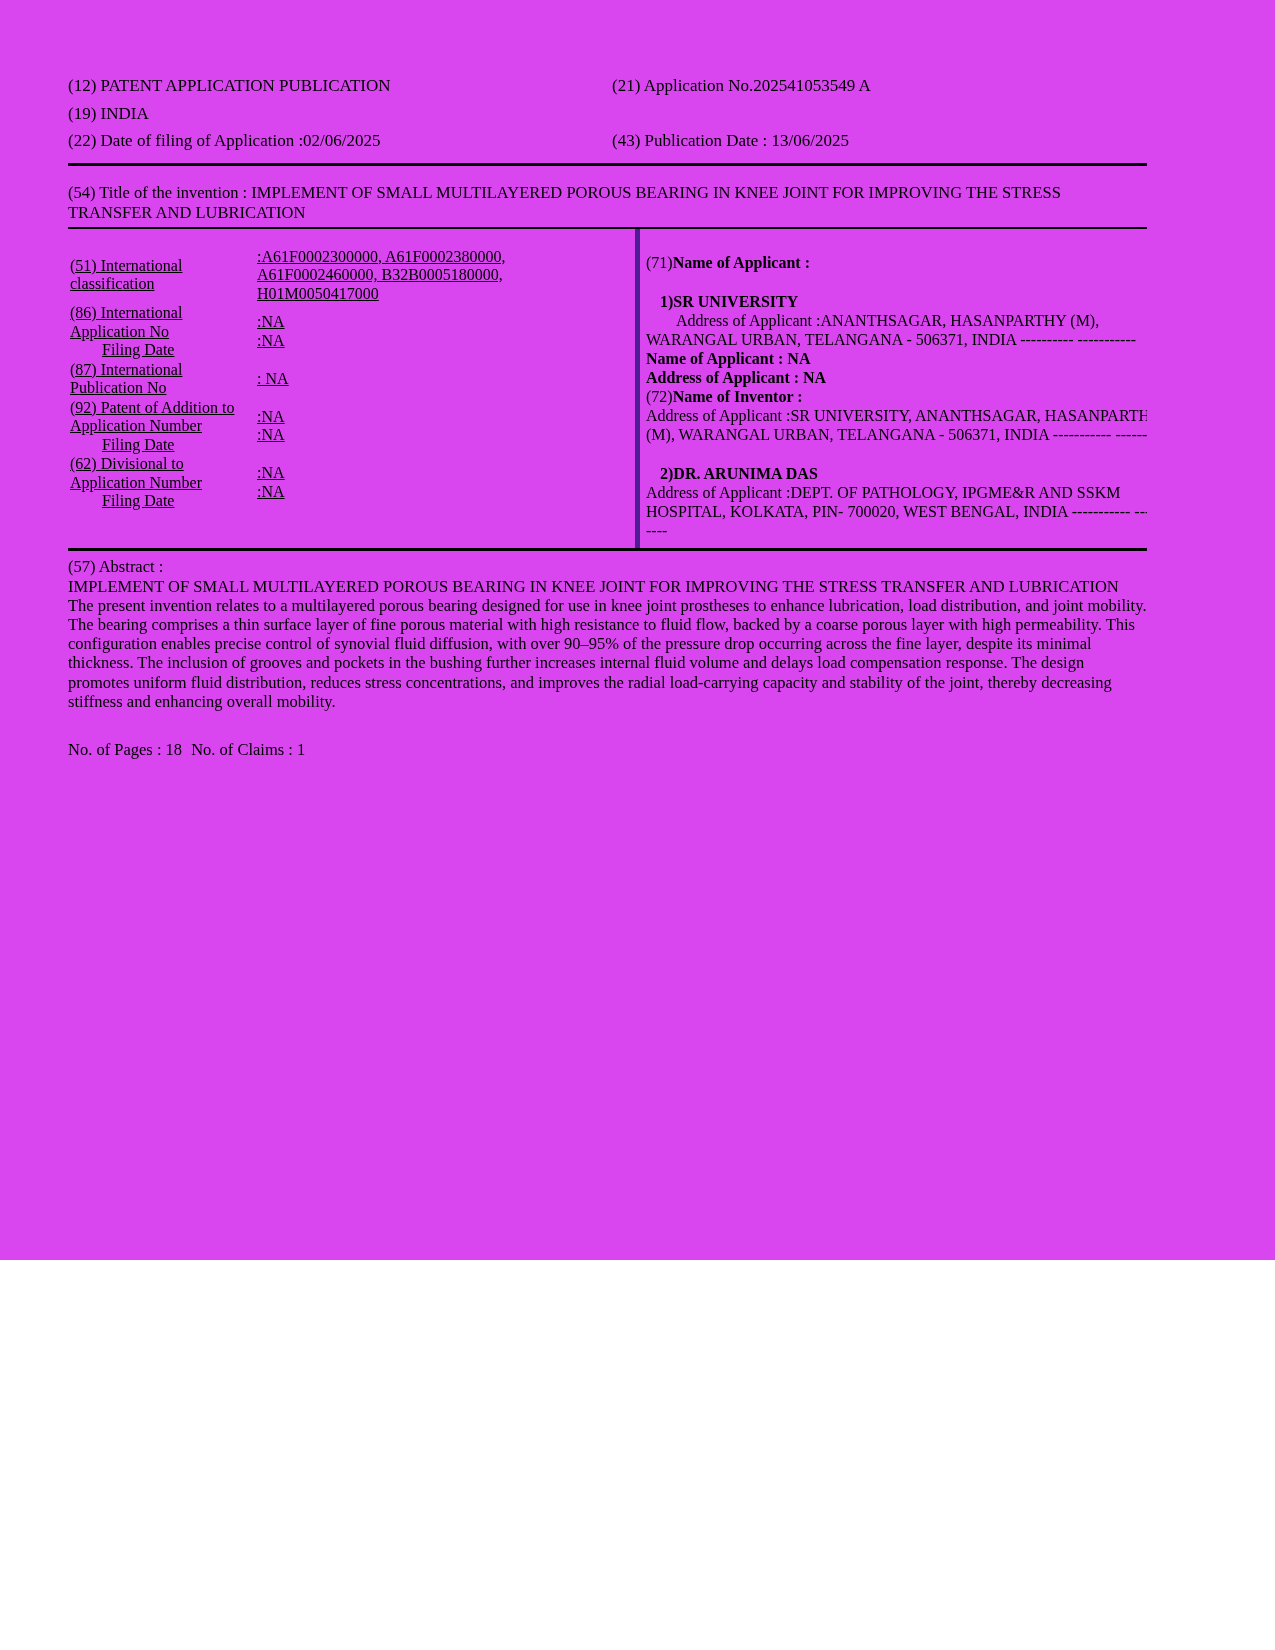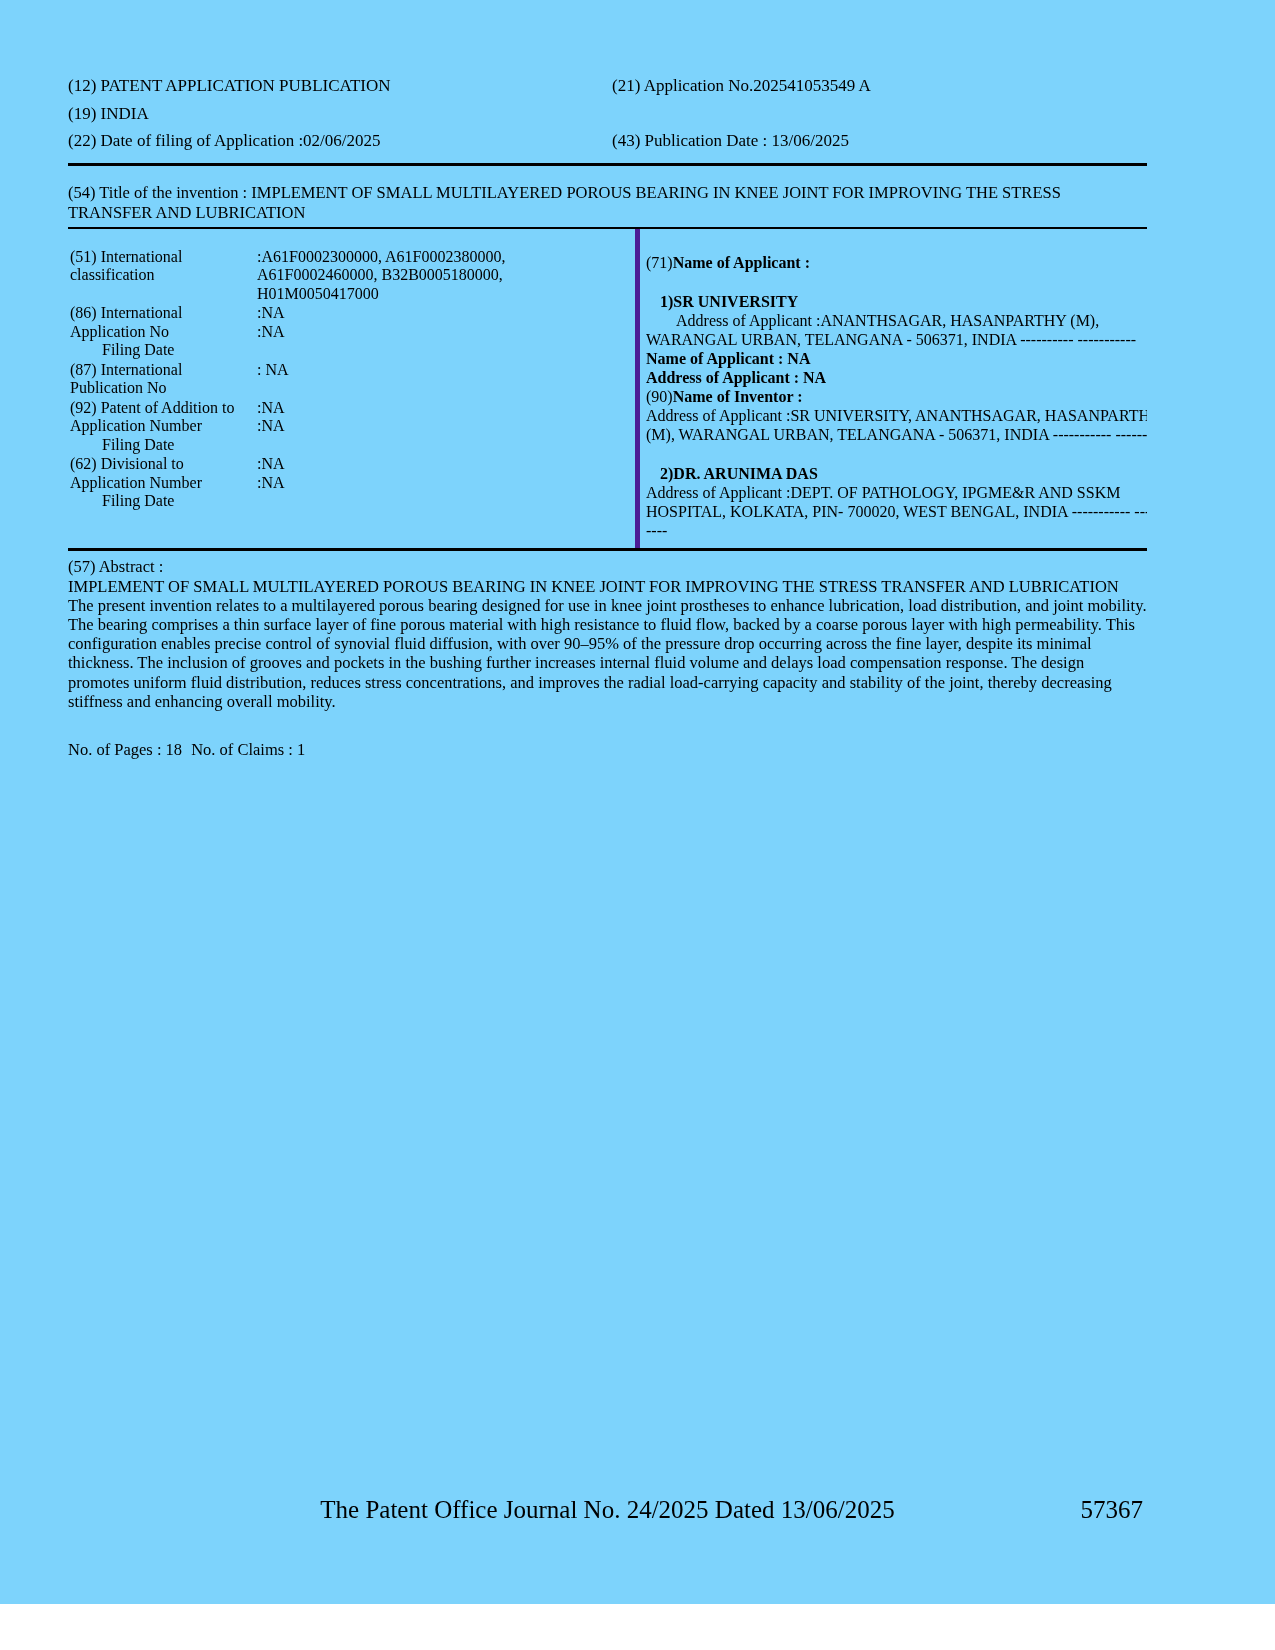--- a/index.html
+++ b/index.html
@@ -2,22 +2,22 @@
 <html><head>
 <meta charset="utf-8">
 <style>
   * { box-sizing: border-box; margin: 0; padding: 0; }
   html, body { background: #ffffff; }
   body { font-family: "Liberation Serif", serif; color: #000000; }
 
   .page {
     position: relative;
     width: 1275px;
-    height: 1604px;
-    background: #7dd3fc;
+    height: 1260px;
+    background: #d946ef;
     padding: 72px 128px 0 68px;
     overflow: hidden;
   }
 
   
   .doc-header { font-size: 17px; }
   .hrow { display: flex; line-height: 27.5px; }
   .hcol-left { width: 544px; flex: none; }
   .hcol-right { flex: 1; }
 
@@ -45,22 +45,24 @@
     padding: 19px 6px 10px 2px;
   }
   .right-cell {
     flex: 1;
     border-left: 5px solid #4c1d95;
     padding: 24px 0 8px 6px;
     overflow: hidden;
   }
   .b-row {
     display: flex;
+    align-items: center;
     line-height: 18.5px;
     margin-bottom: 1px;
+    text-decoration: underline;
   }
   .b-label { width: 187px; flex: none; }
   .lab-ind { padding-left: 32px; }
   .b-value { flex: 1; white-space: nowrap; }
   .r-line { line-height: 19px; white-space: nowrap; }
   .ind0 { padding-left: 0; }
   .ind1 { padding-left: 14px; margin-top: 20px; }
   .ind2 { padding-left: 30px; }
   .b { font-weight: bold; }
 
@@ -162,21 +164,21 @@
           </div>
         </div>
       </div>
     <div class="right-cell">
         <div class="r-line ind0"><span>(71)</span><span class="b">Name of Applicant :</span></div>
         <div class="r-line ind1"><span class="b">1)SR UNIVERSITY</span></div>
         <div class="r-line ind2"><span>Address of Applicant :ANANTHSAGAR, HASANPARTHY (M),</span></div>
         <div class="r-line ind0"><span>WARANGAL URBAN, TELANGANA - 506371, INDIA ---------- -----------</span></div>
         <div class="r-line ind0"><span class="b">Name of Applicant : NA</span></div>
         <div class="r-line ind0"><span class="b">Address of Applicant : NA</span></div>
-        <div class="r-line ind0"><span>(90)</span><span class="b">Name of Inventor :</span></div>
+        <div class="r-line ind0"><span>(72)</span><span class="b">Name of Inventor :</span></div>
         <div class="r-line ind0"><span>Address of Applicant :SR UNIVERSITY, ANANTHSAGAR, HASANPARTHY</span></div>
         <div class="r-line ind0"><span>(M), WARANGAL URBAN, TELANGANA - 506371, INDIA ----------- -----------</span></div>
         <div class="r-line ind1"><span class="b">2)DR. ARUNIMA DAS</span></div>
         <div class="r-line ind0"><span>Address of Applicant :DEPT. OF PATHOLOGY, IPGME&amp;R AND SSKM</span></div>
         <div class="r-line ind0"><span>HOSPITAL, KOLKATA, PIN- 700020, WEST BENGAL, INDIA ----------- -------</span></div>
         <div class="r-line ind0"><span>----</span></div>
       </div>
   </div>
 
   <div class="abstract-section">

